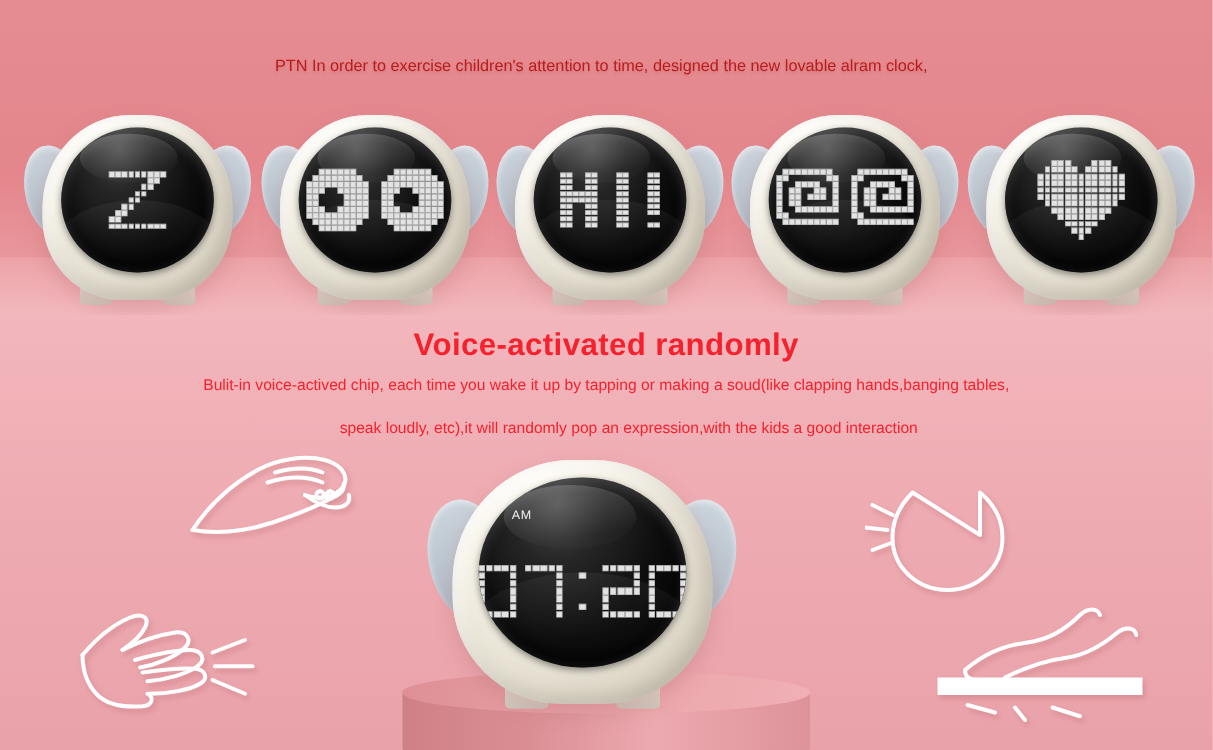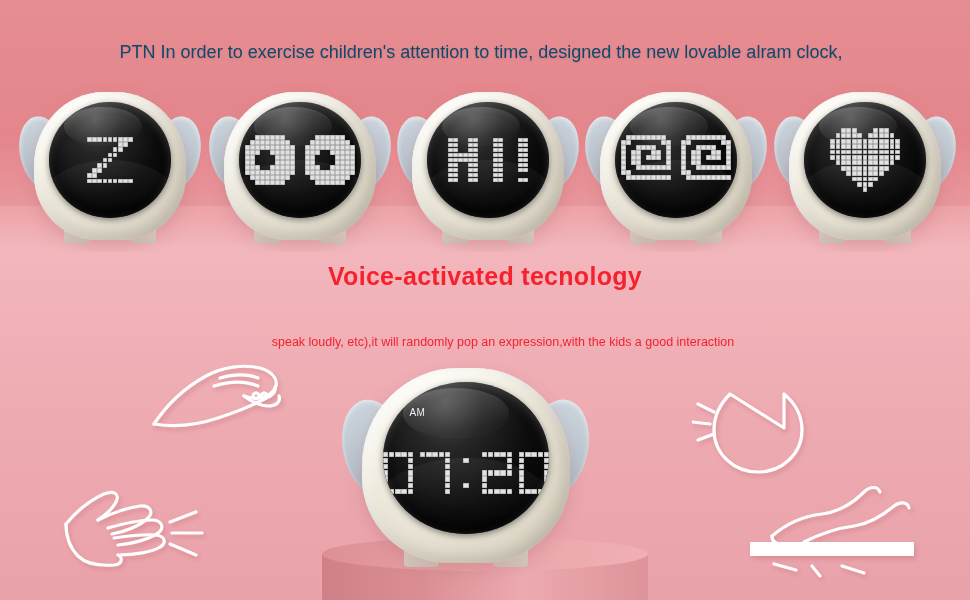--- a/index.html
+++ b/index.html
@@ -20,21 +20,21 @@
     position:absolute; left:0; bottom:0; width:970px; height:46px;
     background:linear-gradient(180deg,#eda3a8 0%,#f2b8bd 100%);
   }
   .title-main {
     position:absolute; left:0; top:8px; width:970px; text-align:center;
     font-size:26px; font-weight:bold; color:#ffffff; letter-spacing:0.4px;
     text-shadow:0 1px 3px rgba(190,90,95,.45);
   }
   .subtitle {
     position:absolute; left:0; width:962px; text-align:center;
-    font-size:18px; color:#0c4a6e; line-height:17px;
+    font-size:13px; color:#b91c1c; line-height:17px;
     text-shadow:0 1px 2px rgba(190,90,95,.35);
   }
   .sub1 { top:44px; }
   .sub2 { top:61px; }
 
   
   .clock { position:absolute; }
   .ear {
     position:absolute; top:16%; width:30%; height:50%;
     background:linear-gradient(180deg,#ccd5dd 0%,#b9c4ce 60%,#a8b4bf 100%);
@@ -1034,21 +1034,22 @@
               <div class="px off"></div>
               <div class="px off"></div>
             </div>
         </div>
       </div>
     </div>
   </div>
 
   <div class="section-bottom"></div>
 
-  <div class="title-voice">Voice-activated tecnology</div>
+  <div class="title-voice">Voice-activated randomly</div>
+  <div class="vsub vsub1">Bulit-in voice-actived chip, each time you wake it up by tapping or making a soud(like clapping hands,banging tables,</div>
   <div class="vsub vsub2">speak loudly, etc),it will randomly pop an expression,with the kids a good interaction</div>
 
   <div class="pedestal">
     <div class="ped-side"></div>
     <div class="ped-top"></div>
   </div>
 
   <div class="clock" style="left:362px; top:368px; width:208px; height:195px;text-align:right;">
     <div class="ear ear-l"></div>
     <div class="ear ear-r"></div>

